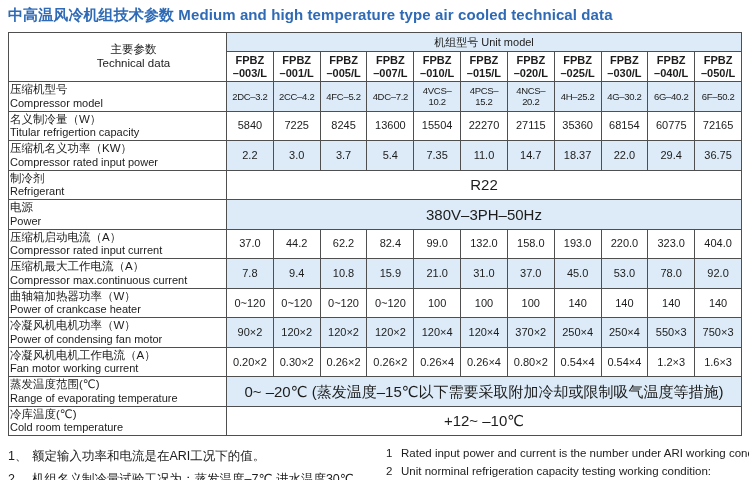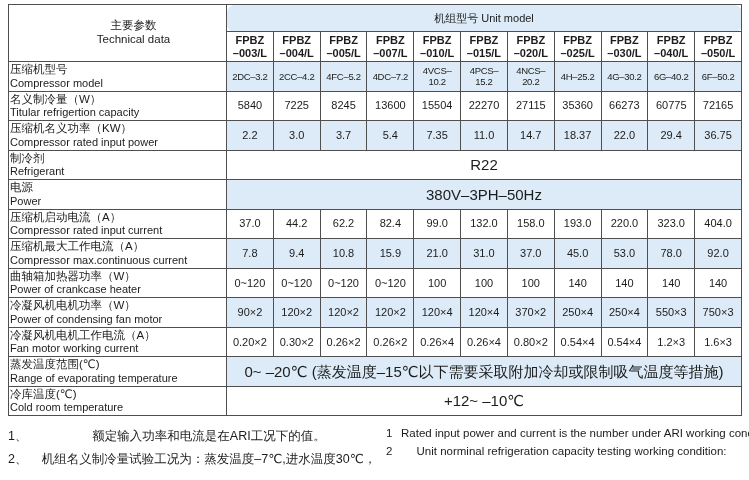--- a/index.html
+++ b/index.html
@@ -35,21 +35,21 @@
   .spec-table th, .spec-table td {
     border: 1px solid var(--border);
     text-align: center;
     vertical-align: middle;
     padding: 1px 1px;
     font-size: 11px;
     font-weight: normal;
     line-height: 1.18;
     overflow: hidden;
   }
-  .unit-model-header { background: var(--shade); height: 27px; font-size: 11.5px; border-radius: 8px; }
+  .unit-model-header { background: var(--shade); height: 19px; font-size: 11.5px; }
   .label-head { height: 100%; }
   .label-head div { font-size: 11.5px; padding-left: 32px; }
   .model-cell { height: 30px; background: #fff; }
   .model-cell div { font-size: 11px; font-weight: bold; }
 
   tbody tr { height: 27px; }
   td.label-cell {
     text-align: left;
     background: #fff;
   }
@@ -63,28 +63,29 @@
     display: flex;
     margin-top: 9px;
     align-items: flex-start;
   }
   .notes-zh { width: 378px; font-size: 12.5px; line-height: 1.78; }
   .notes-en { width: 356px; font-size: 11.5px; line-height: 1.52; }
   .note { display: flex; }
   .note-marker { flex: 0 0 auto; white-space: pre; }
   .notes-zh .note-marker { width: 24px; }
   .notes-en .note-marker { width: 15px; }
-  .note-lines { flex: 1; text-align: center; }
+  .note-lines { flex: 1; }
   .note-line { white-space: nowrap; }
 </style>
 </head>
 <body>
 
 <div class="page">
 
+  <div class="title">中高温风冷机组技术参数 Medium and high temperature type air cooled technical data</div>
 
   <table class="spec-table">
     <colgroup>
       <col style="width:218px">
       <col span="11">
     </colgroup>
     <thead>
       <tr>
         <th class="label-head" rowspan="2">
           <div>主要参数</div>
@@ -92,21 +93,21 @@
         </th>
         <th class="unit-model-header" colspan="11">机组型号  Unit model</th>
       </tr>
       <tr id="model-row">
           <th class="model-cell">
             <div>FPBZ</div>
             <div>–003/L</div>
           </th>
           <th class="model-cell">
             <div>FPBZ</div>
-            <div>–004/L</div>
+            <div>–001/L</div>
           </th>
           <th class="model-cell">
             <div>FPBZ</div>
             <div>–005/L</div>
           </th>
           <th class="model-cell">
             <div>FPBZ</div>
             <div>–007/L</div>
           </th>
           <th class="model-cell">
@@ -163,21 +164,21 @@
             <div class="label-en">Titular refrigertion capacity</div>
           </td>
           <td class="">5840</td>
           <td class="">7225</td>
           <td class="">8245</td>
           <td class="">13600</td>
           <td class="">15504</td>
           <td class="">22270</td>
           <td class="">27115</td>
           <td class="">35360</td>
-          <td class="">66273</td>
+          <td class="">68154</td>
           <td class="">60775</td>
           <td class="">72165</td>
         </tr>
         <tr>
           <td class="label-cell">
             <div class="label-zh">压缩机名义功率（KW）</div>
             <div class="label-en">Compressor rated input power</div>
           </td>
           <td class="shaded ">2.2</td>
           <td class="shaded ">3.0</td>

